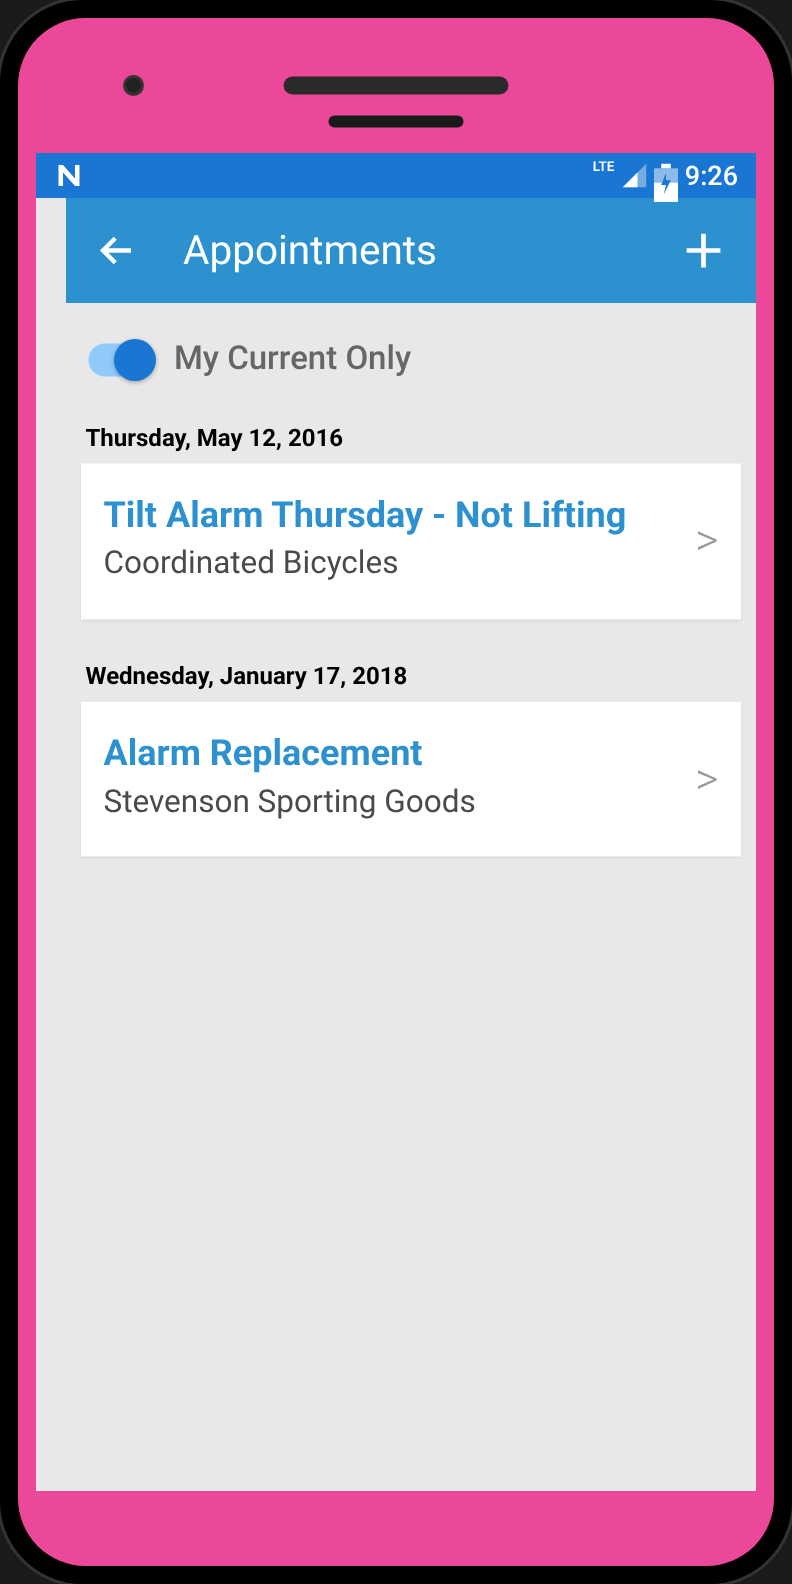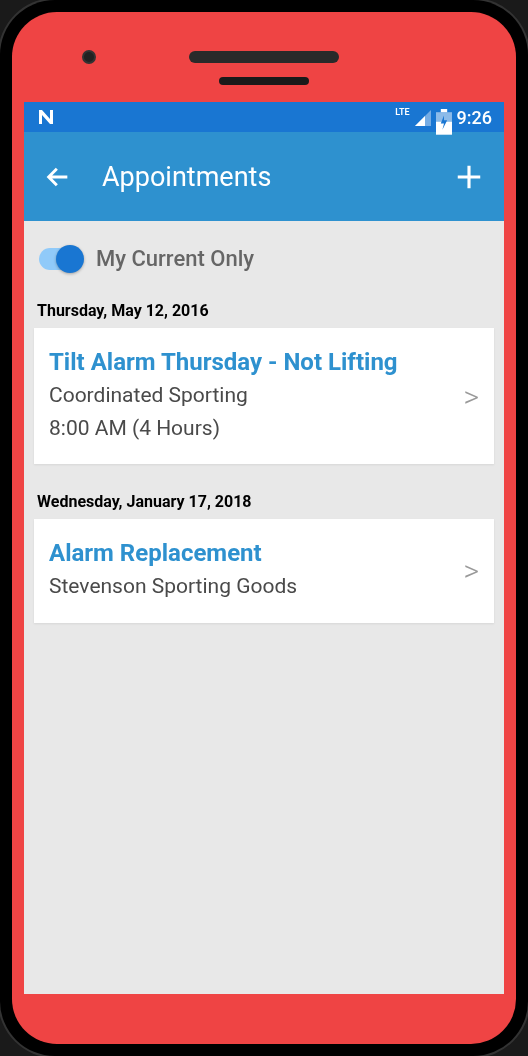--- a/index.html
+++ b/index.html
@@ -20,21 +20,21 @@
       height: 1056px;
       background: #000;
       border-radius: 55px;
       padding: 12px;
       position: relative;
       box-shadow: 0 0 0 2px #333;
     }
     .phone-inner {
       width: 100%;
       height: 100%;
-      background: #ef4444;
+      background: #ec4899;
       border-radius: 45px;
       overflow: hidden;
       position: relative;
     }
     .top-hardware {
       height: 90px;
       display: flex;
       align-items: center;
       justify-content: center;
       position: relative;
@@ -100,47 +100,49 @@
       font-size: 9px;
       font-weight: 600;
       position: relative;
       top: -5px;
     }
     .signal-icon, .battery-icon {
       width: 16px;
       height: 16px;
     }
     .app-bar {
-      height: 89px;
+      height: 70px;
       background: #2E91CF;
       color: #fff;
       display: flex;
       align-items: center;
       padding: 0 20px;
       gap: 30px;
+      margin-left: 20px;
     }
     .back-arrow {
       width: 28px;
       height: 28px;
       cursor: pointer;
     }
     .app-title {
       flex: 1;
       font-size: 27px;
       font-weight: 400;
     }
     .plus-icon {
       width: 30px;
       height: 30px;
       cursor: pointer;
     }
     .content {
       background: #e8e8e8;
       height: calc(100% - 100px);
       overflow: auto;
+      padding-left: 20px;
     }
     .filter-row {
       display: flex;
       align-items: center;
       padding: 25px 15px 20px;
       gap: 15px;
     }
     .toggle {
       width: 42px;
       height: 22px;
@@ -262,22 +264,21 @@
           <div class="toggle">
             <div class="toggle-knob"></div>
           </div>
           <span class="filter-label">My Current Only</span>
         </div>
 
         <div class="date-header">Thursday, May 12, 2016</div>
         <div class="card">
           <div class="card-body">
             <div class="card-title">Tilt Alarm Thursday - Not Lifting</div>
-            <div class="card-sub">Coordinated Sporting</div>
-            <div class="card-sub">8:00 AM  (4 Hours)</div>
+            <div class="card-sub">Coordinated Bicycles</div>
           </div>
           <span class="chevron">&gt;</span>
         </div>
 
         <div class="date-header">Wednesday, January 17, 2018</div>
         <div class="card">
           <div class="card-body">
             <div class="card-title">Alarm Replacement</div>
             <div class="card-sub">Stevenson Sporting Goods</div>
           </div>

